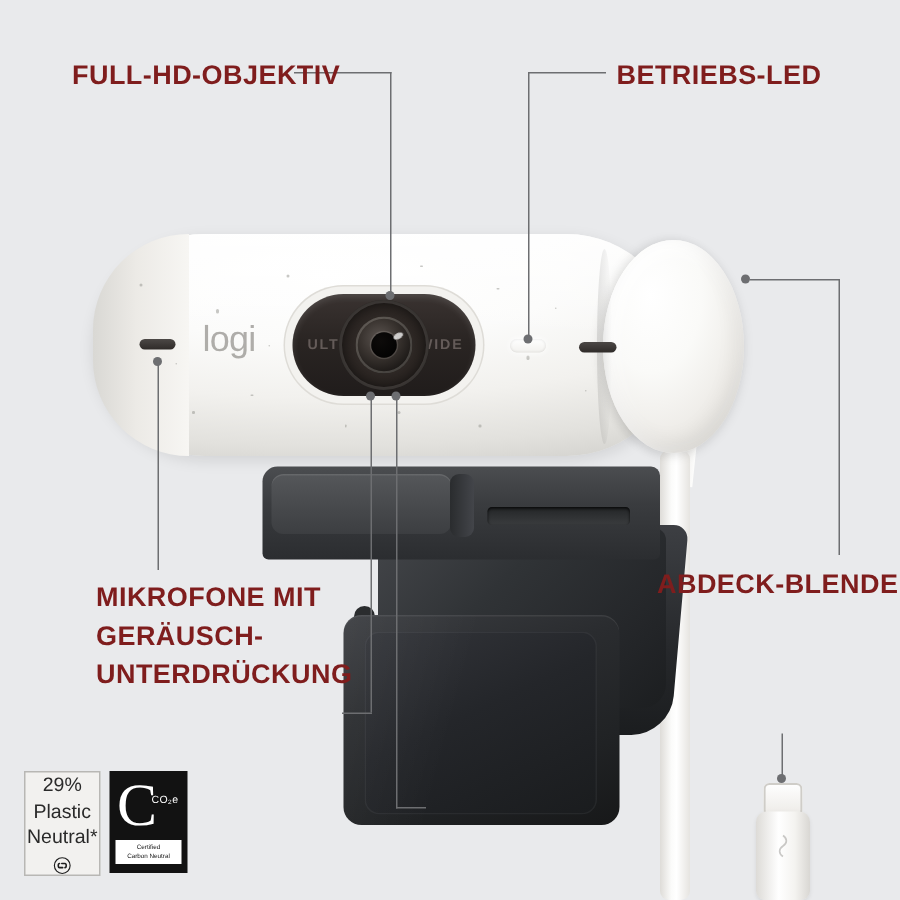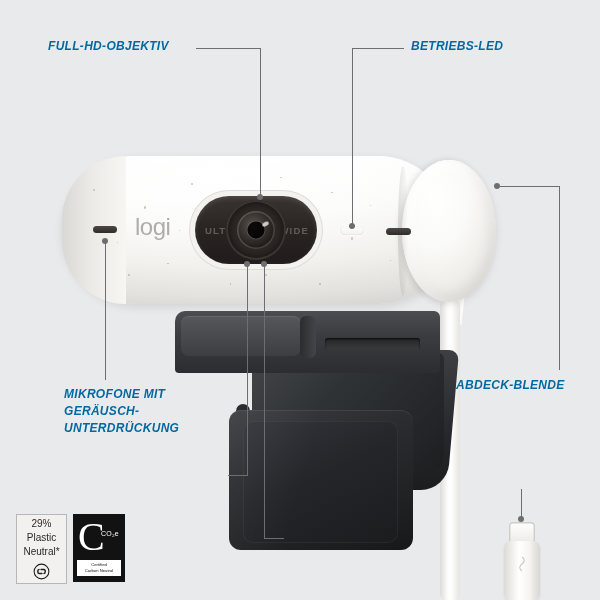--- a/index.html
+++ b/index.html
@@ -10,34 +10,33 @@
     overflow:hidden;
     position:relative;
   }
   #stage{position:absolute;inset:0;width:600px;height:600px;overflow:hidden;}
 
   
   .callout{
     position:absolute;
     font-family:"Liberation Sans", sans-serif;
     font-weight:700;
-    font-size:12px;
+    font-size:18px;
     letter-spacing:0.3px;
-    color:#0369a1;
+    color:#7f1d1d;
     line-height:1.42;
     white-space:pre-line;
     z-index:40;
-    font-style:italic;
   }
   .c-lens{left:48px;top:38px;}
   .c-led{left:411px;top:38px;}
   .c-mic{left:44px;top:386px;margin-left:20px;}
   .c-ultra{left:117px;top:463px;text-align:left;}
   .c-auto{left:288px;top:527px;}
-  .c-blende{left:456px;top:377px;}
+  .c-blende{left:438px;top:377px;}
   .c-usb{left:429px;top:468px;}
 
   
   .ldr{position:absolute;background:#6d6e71;z-index:35;}
   .h{height:1.2px;}
   .v{width:1.2px;}
   .dot{
     position:absolute;width:6px;height:6px;border-radius:50%;
     background:#6d6e71;z-index:36;
   }
@@ -245,21 +244,21 @@
 
   
   .badges{position:absolute;left:16px;top:514px;z-index:45;display:flex;gap:6px;}
   .badge-rec{
     width:49px;height:68px;background:#f2f1ef;border:1.2px solid #b8b7b4;
     display:flex;flex-direction:column;align-items:center;justify-content:center;
     gap:1px;
   }
   .badge-rec .t{
     font-family:"Liberation Sans", sans-serif;
-    font-size:10px;font-weight:400;color:#2a2a2a;line-height:1.28;text-align:center;
+    font-size:13px;font-weight:400;color:#2a2a2a;line-height:1.28;text-align:center;
   }
   .recsym{margin-top:3px;}
   .badge-co2{
     width:52px;height:68px;background:#121212;
     display:flex;flex-direction:column;align-items:center;justify-content:flex-start;
     padding-top:5px;box-sizing:border-box;
   }
   .co2-main{position:relative;width:46px;height:40px;}
   .co2-c{
     position:absolute;left:2px;top:0;font-size:40px;line-height:36px;

